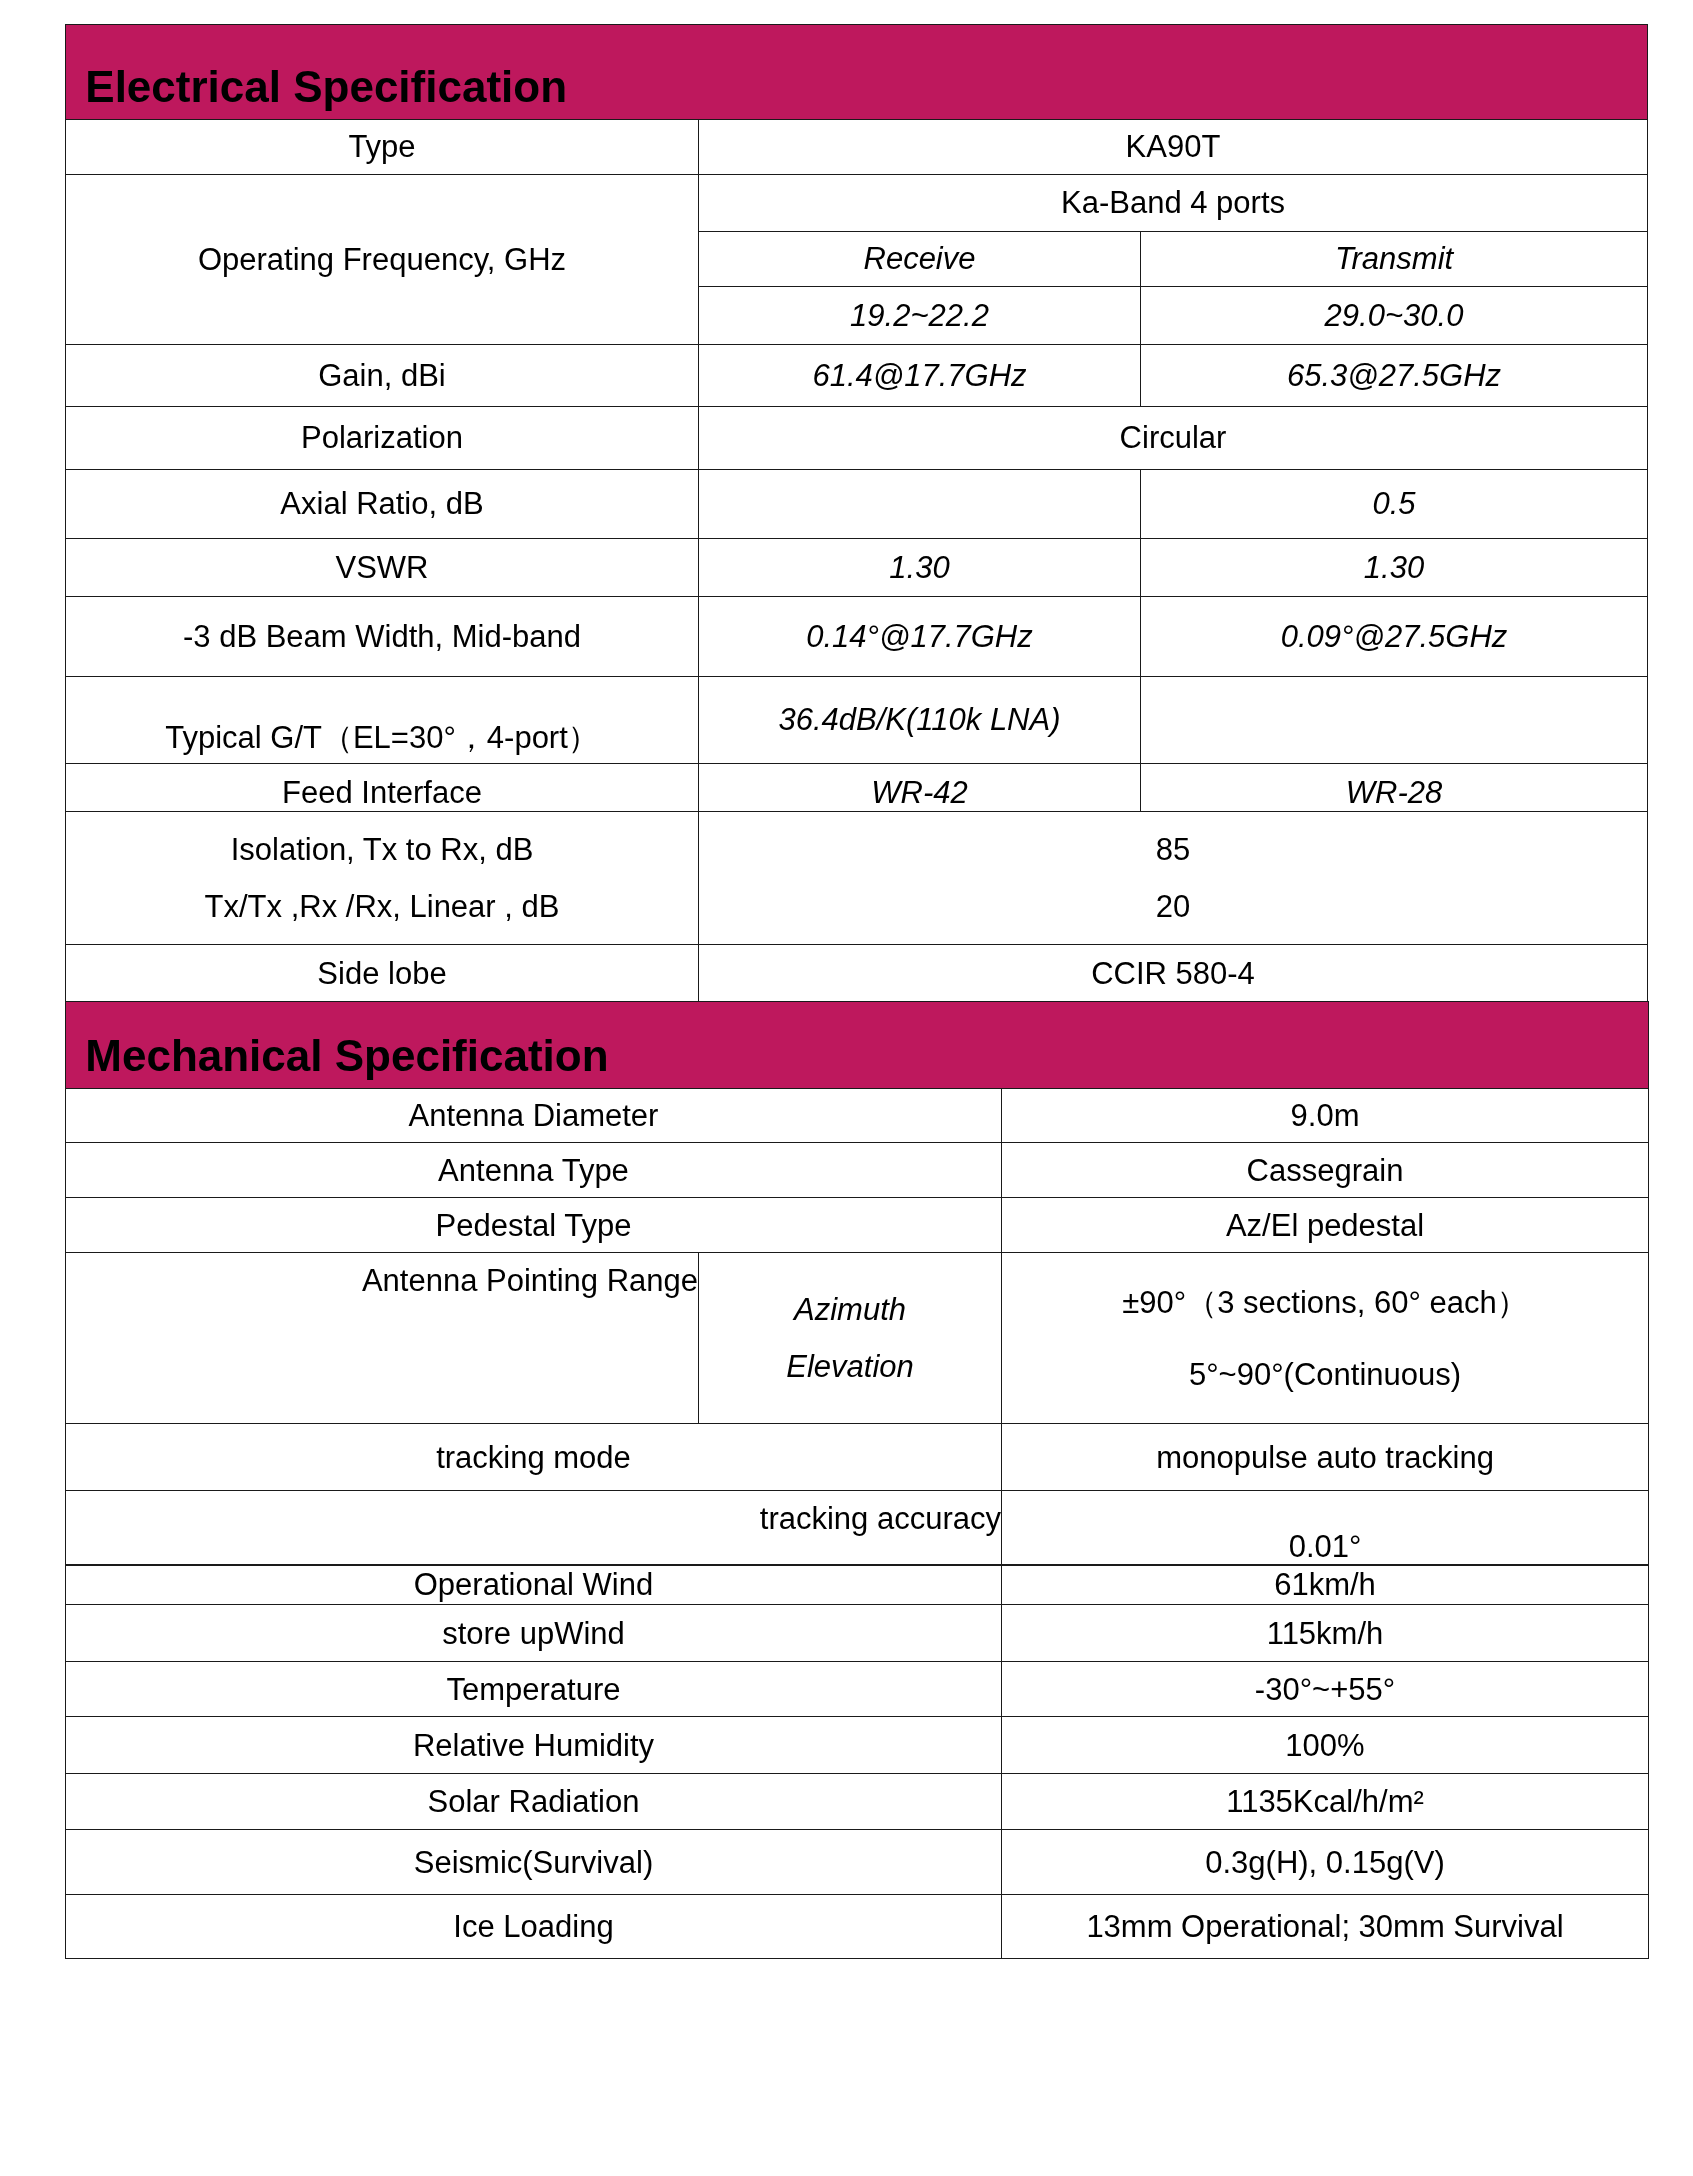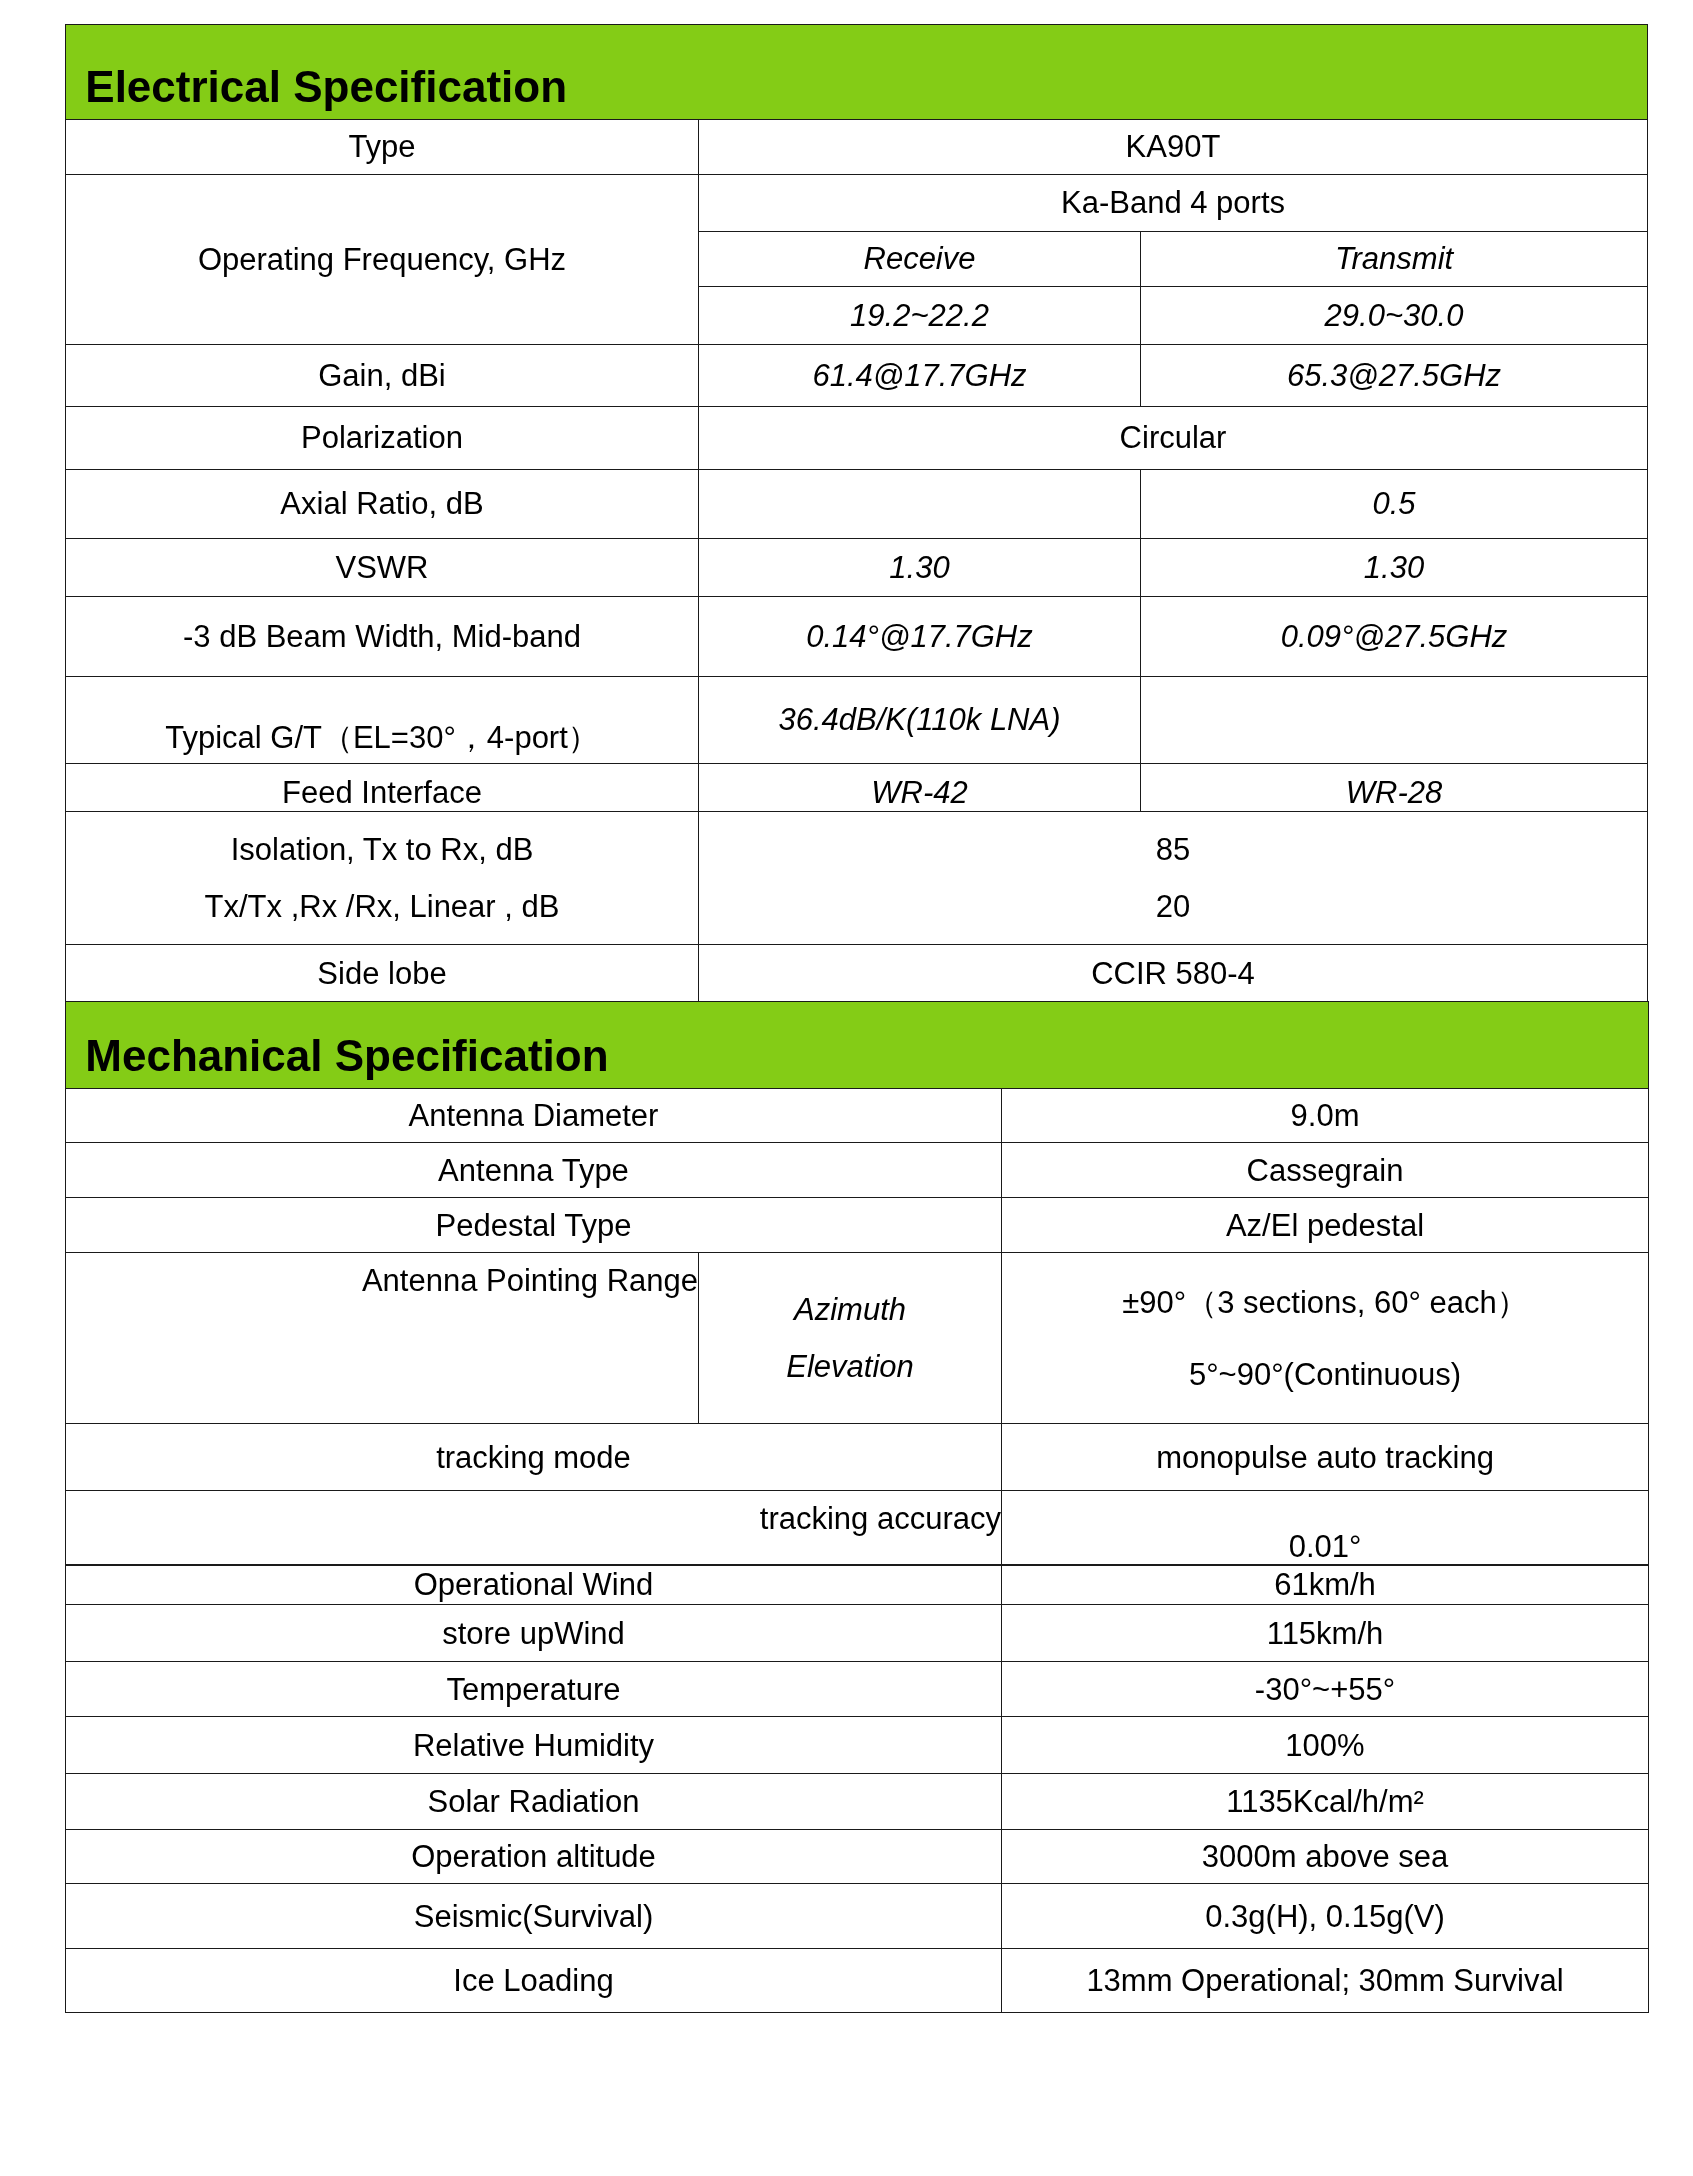--- a/index.html
+++ b/index.html
@@ -3,21 +3,21 @@
 <meta charset="utf-8">
 <style>
   html, body { margin:0; padding:0; background:#ffffff; }
   body { width:1693px; height:2176px; position:relative; overflow:hidden;
          font-family:"Liberation Sans", "DejaVu Sans", sans-serif; color:#000; }
   .sheet { position:absolute; left:65px; top:24px; width:1583px; }
   table { border-collapse:collapse; width:1583px; table-layout:fixed; }
   td { border:1.8px solid #1a1a1a; text-align:center; vertical-align:middle;
        font-size:31px; padding:0; line-height:1.2; }
   td.thin { border-left-width:0.9px; border-right-width:0.9px;font-style:italic; }
-  .sec { background:#84cc16; text-align:left; vertical-align:bottom;
+  .sec { background:#be185d; text-align:left; vertical-align:bottom;
          font-weight:bold; font-size:44px; padding:0 0 5.3px 19.3px; }
   .top { vertical-align:top; padding-top:8.8px;text-align:right; }
   .bottom { vertical-align:bottom; }
   .two-line div { line-height:57px; }
 </style>
 </head>
 <body>
 
 <div class="sheet">
 
@@ -161,24 +161,20 @@
       <td>-30°~+55°</td>
     </tr>
     <tr style="height:57px">
       <td>Relative Humidity</td>
       <td>100%</td>
     </tr>
     <tr style="height:56px">
       <td>Solar Radiation</td>
       <td>1135Kcal/h/m²</td>
     </tr>
-    <tr style="height:54px">
-      <td>Operation altitude</td>
-      <td>3000m above sea</td>
-    </tr>
     <tr style="height:65px">
       <td>Seismic(Survival)</td>
       <td>0.3g(H), 0.15g(V)</td>
     </tr>
     <tr style="height:64px">
       <td>Ice Loading</td>
       <td>13mm Operational; 30mm Survival</td>
     </tr>
   </tbody>
     </table>

